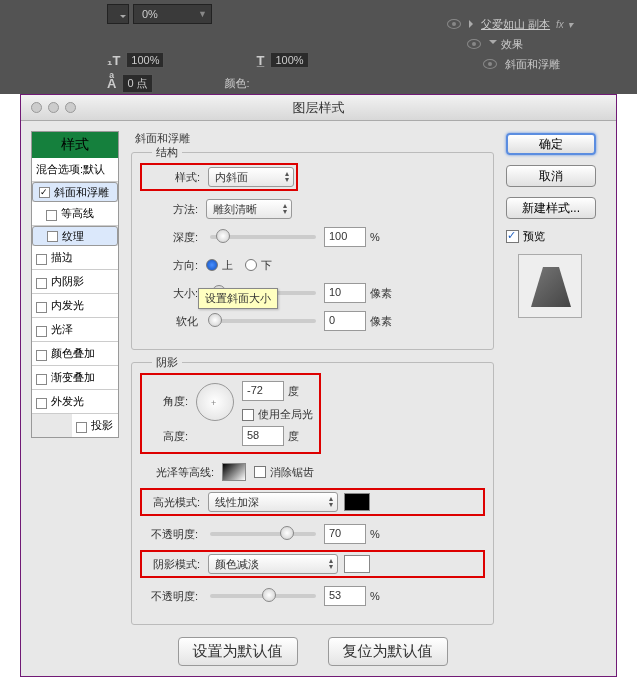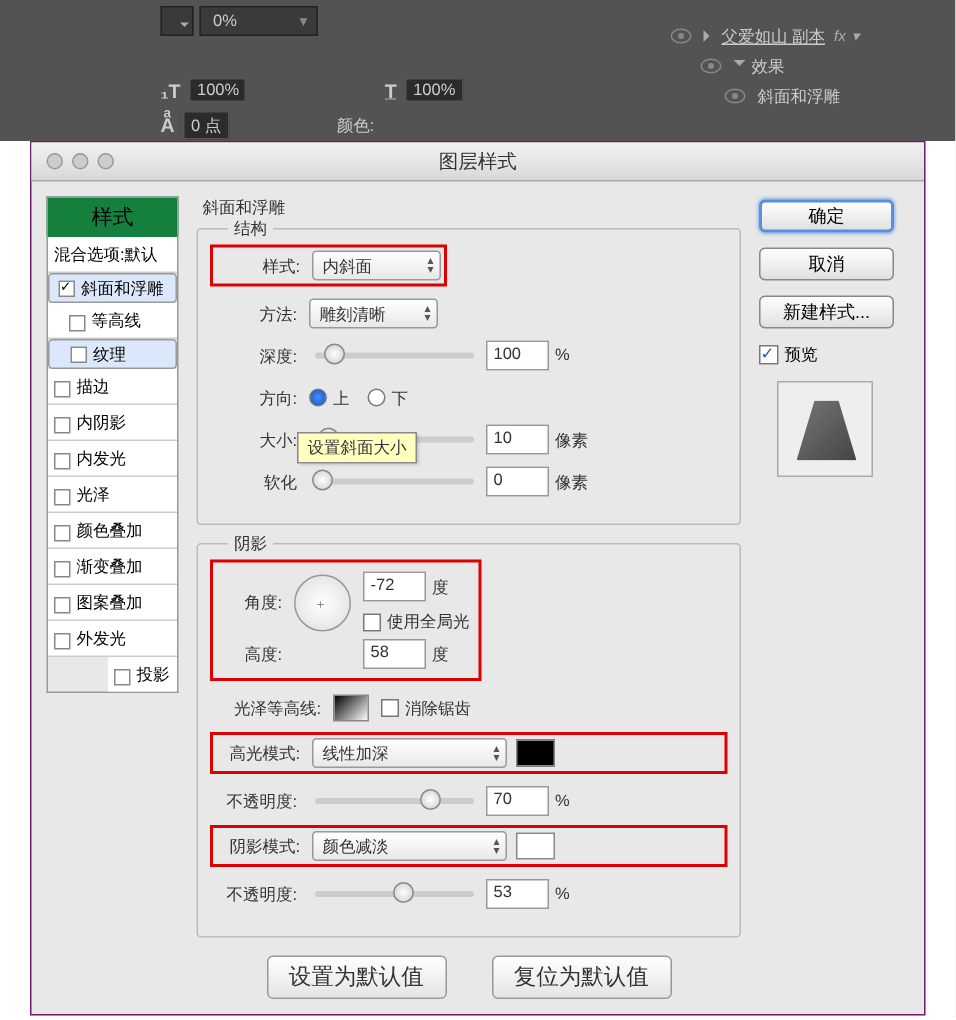--- a/index.html
+++ b/index.html
@@ -167,24 +167,20 @@
         <div class="srow">
             <span class="cb"></span>
             <span>颜色叠加</span>
           </div>
         <div class="srow">
             <span class="cb"></span>
             <span>渐变叠加</span>
           </div>
         <div class="srow">
             <span class="cb"></span>
-            <span>图案叠加</span>
-          </div>
-        <div class="srow">
-            <span class="cb"></span>
             <span>外发光</span>
           </div>
         <div class="srow">
             <span class="cb"></span>
             <span>投影</span>
           </div>
       </div>
     </div>
 
     <div class="center">

